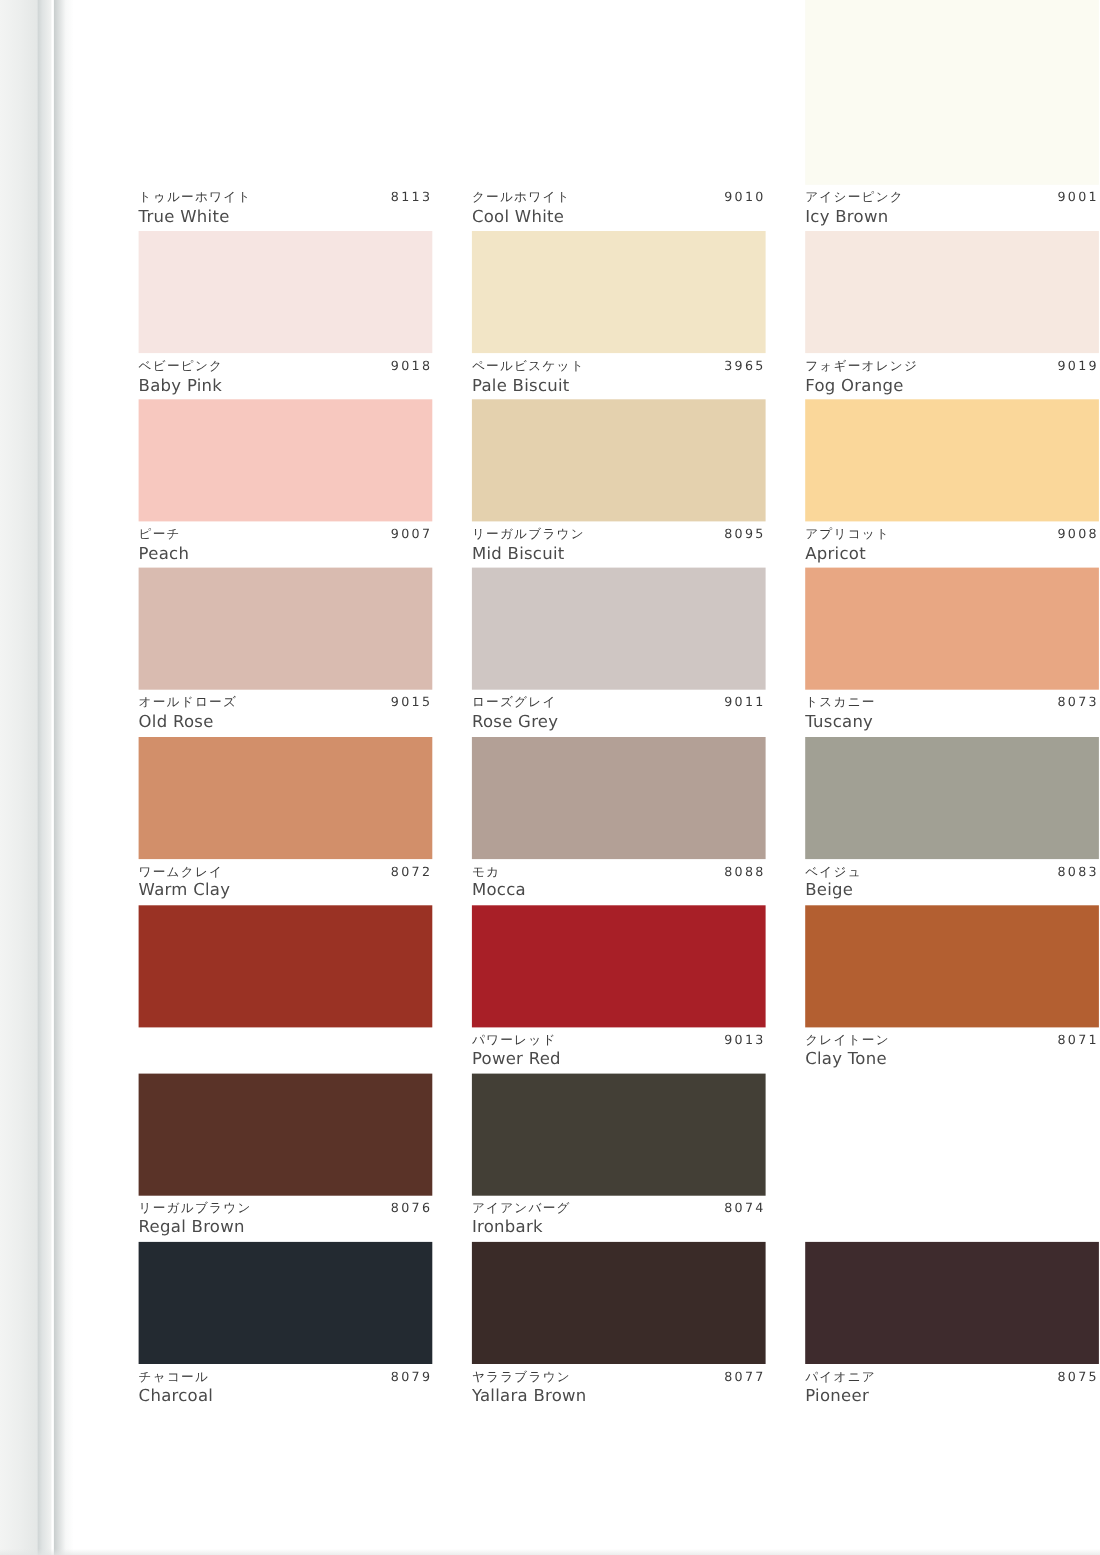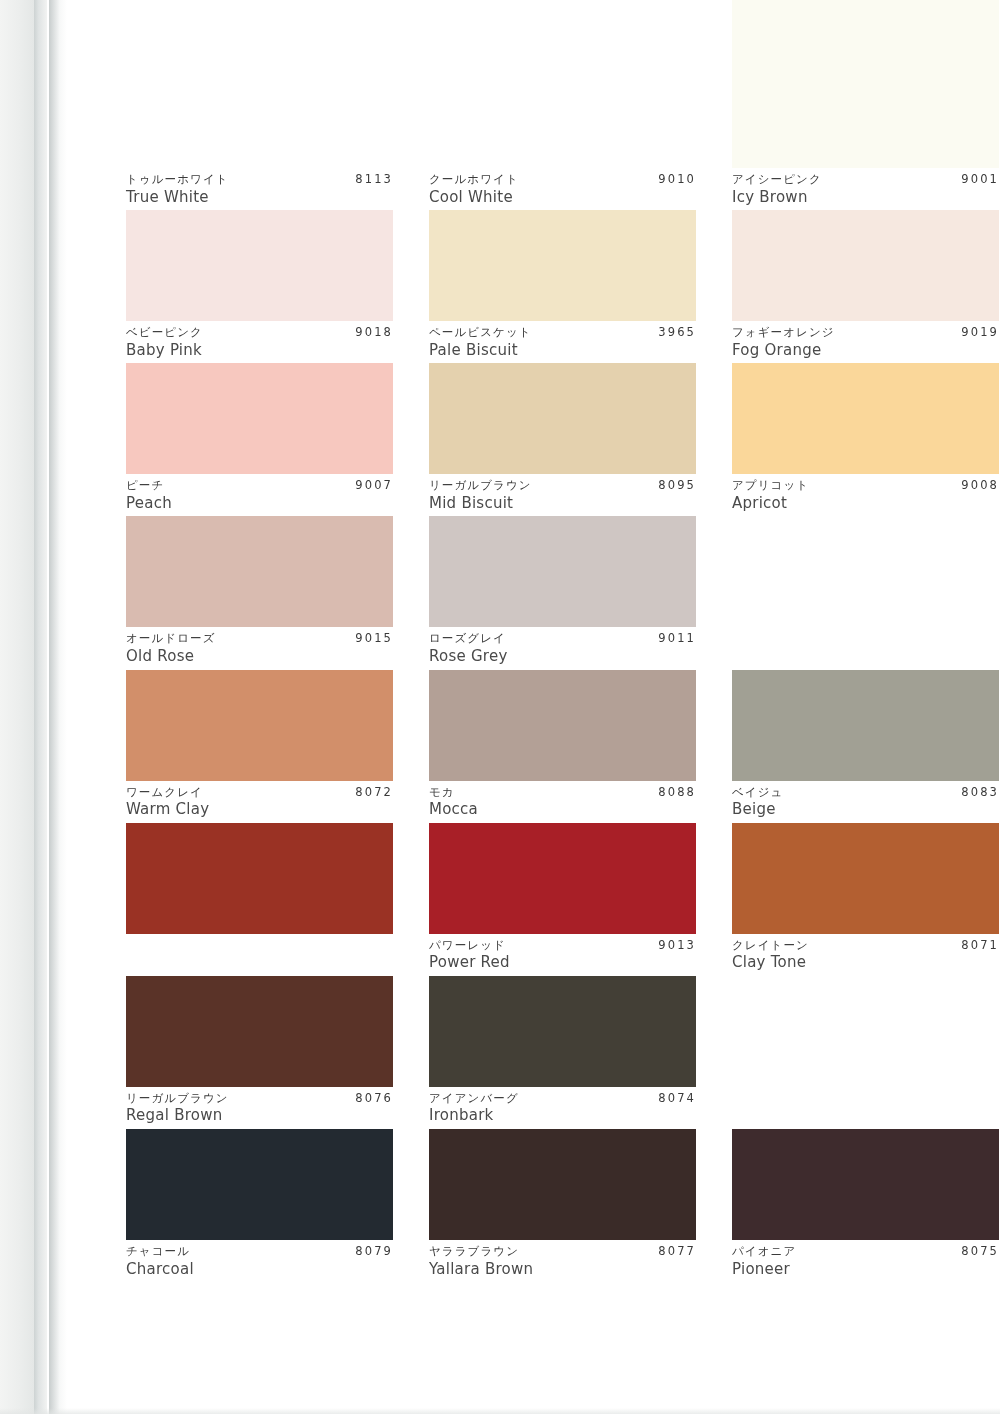--- a/index.html
+++ b/index.html
@@ -229,20 +229,30 @@
         <div class="cell">
           <div class="chip" style="background: rgb(207, 198, 195);"></div>
           <div class="caption">
             <div class="cap-top">
               <span class="name-ja">ローズグレイ</span>
               <span class="code">9011</span>
             </div>
             <div class="name-en">Rose Grey</div>
           </div>
         </div>
+        <div class="cell">
+          <div class="chip" style="background: rgb(232, 167, 131);"></div>
+          <div class="caption">
+            <div class="cap-top">
+              <span class="name-ja">トスカニー</span>
+              <span class="code">8073</span>
+            </div>
+            <div class="name-en">Tuscany</div>
+          </div>
+        </div>
       </div>
       <div class="row">
         <div class="cell">
           <div class="chip" style="background: rgb(210, 143, 106);"></div>
           <div class="caption">
             <div class="cap-top">
               <span class="name-ja">ワームクレイ</span>
               <span class="code">8072</span>
             </div>
             <div class="name-en">Warm Clay</div>

